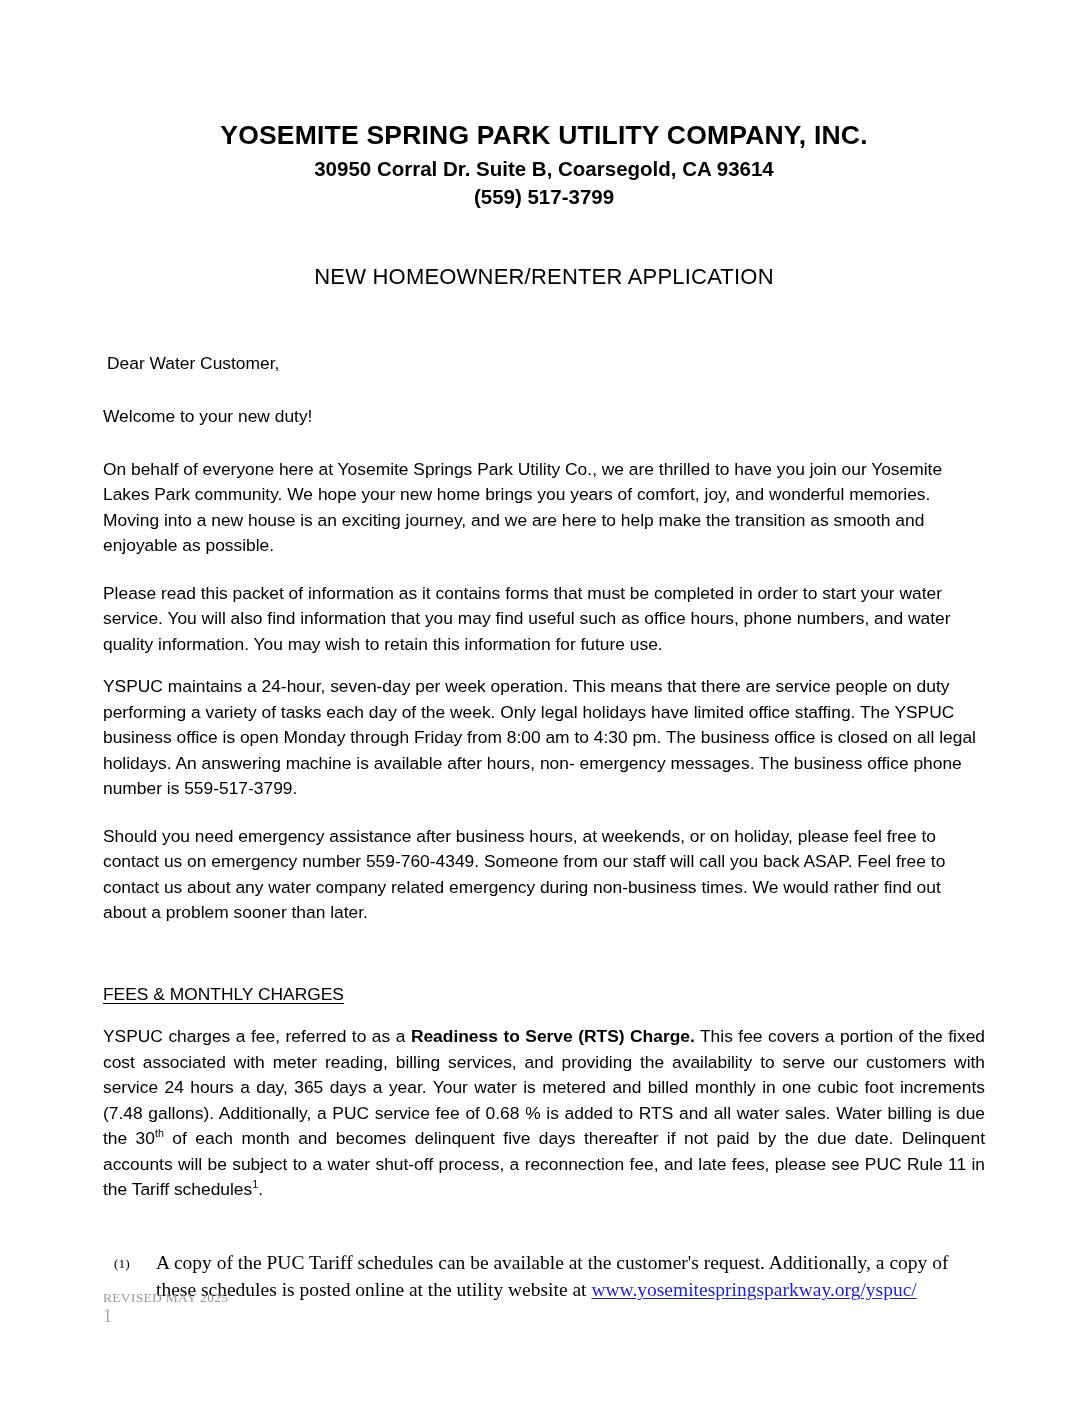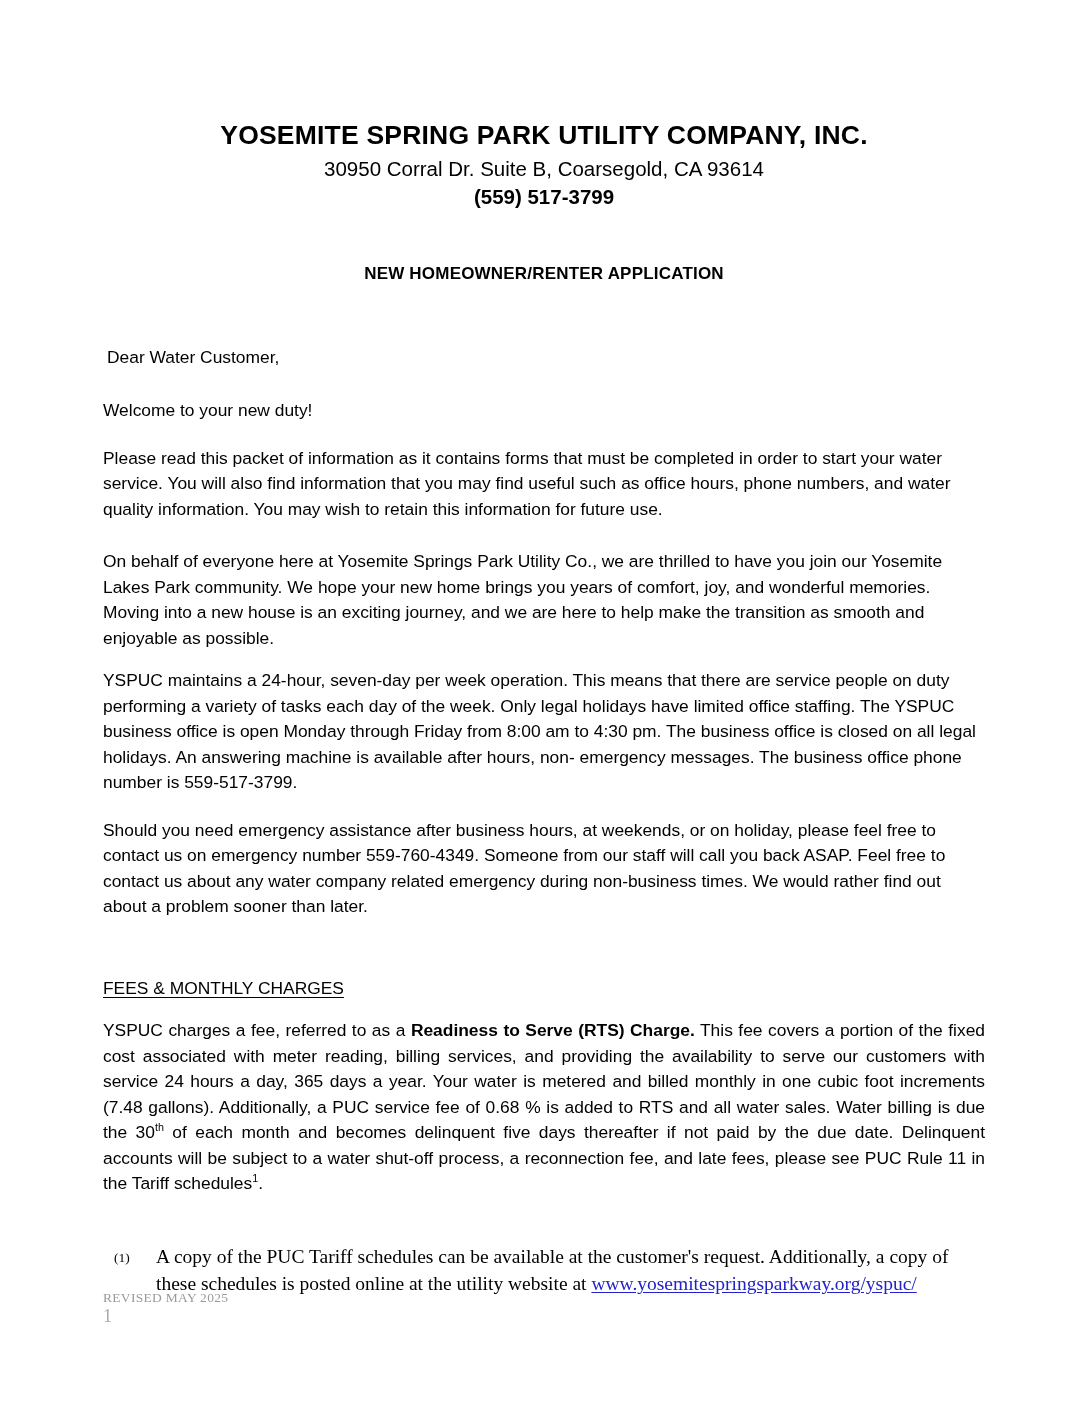--- a/index.html
+++ b/index.html
@@ -35,34 +35,34 @@
   }
   .company-name {
     font-size: 26.5px;
     font-weight: bold;
     letter-spacing: 0.2px;
     line-height: 1.18;
     margin: 0;
   }
   .company-address {
     font-size: 20.5px;
-    font-weight: normal;
+    font-weight: bold;
     line-height: 1.33;
     margin: 4px 0 0 0;
   }
   .company-phone {
     font-size: 20.5px;
     font-weight: bold;
     line-height: 1.33;
     margin: 0;
   }
   .doc-title {
     text-align: center;
-    font-size: 17px;
-    font-weight: bold;
+    font-size: 22px;
+    font-weight: normal;
     letter-spacing: 0.2px;
     margin: 54px 0 0 0;
   }
 
   
   .body-block {
     margin-top: 61px;
     font-size: 17.4px;
     line-height: 1.465;
   }
@@ -164,23 +164,23 @@
     </div>
 
     <h2 class="doc-title">NEW HOMEOWNER/RENTER APPLICATION</h2>
 
     <div class="body-block">
 
       <p class="salutation">Dear Water Customer,</p>
 
       <p class="greeting">Welcome to your new duty!</p>
 
+      <p class="para">On behalf of everyone here at Yosemite Springs Park Utility Co., we are thrilled to have you join our Yosemite Lakes Park community. We hope your new home brings you years of comfort, joy, and wonderful memories. Moving into a new house is an exciting journey, and we are here to help make the transition as smooth and enjoyable as possible.</p>
+
       <p class="para tight">Please read this packet of information as it contains forms that must be completed in order to start your water service.  You will also find information that you may find useful such as office hours, phone numbers, and water quality information.  You may wish to retain this information for future use.</p>
-
-      <p class="para">On behalf of everyone here at Yosemite Springs Park Utility Co., we are thrilled to have you join our Yosemite Lakes Park community. We hope your new home brings you years of comfort, joy, and wonderful memories. Moving into a new house is an exciting journey, and we are here to help make the transition as smooth and enjoyable as possible.</p>
 
 
       <p class="para-after-heading">YSPUC maintains a 24-hour, seven-day per week operation.  This means that there are service people on duty performing a variety of tasks each day of the week.  Only legal holidays have limited office staffing.  The YSPUC business office is open Monday through Friday from 8:00 am to 4:30 pm.  The business office is closed on  all legal holidays.  An answering machine is available after hours, non- emergency messages. The business office phone number is 559-517-3799.</p>
 
       <p class="para tight">Should you need emergency assistance after business hours, at weekends, or on holiday, please feel free to contact us on emergency number 559-760-4349.  Someone from our staff will call you back ASAP.  Feel free to contact us about any water company related emergency during non-business times.  We would rather find out about a problem sooner than later.</p>
 
       <div class="section-heading-wrap">
         <span class="section-heading">FEES &amp; MONTHLY CHARGES</span>
       </div>
 

